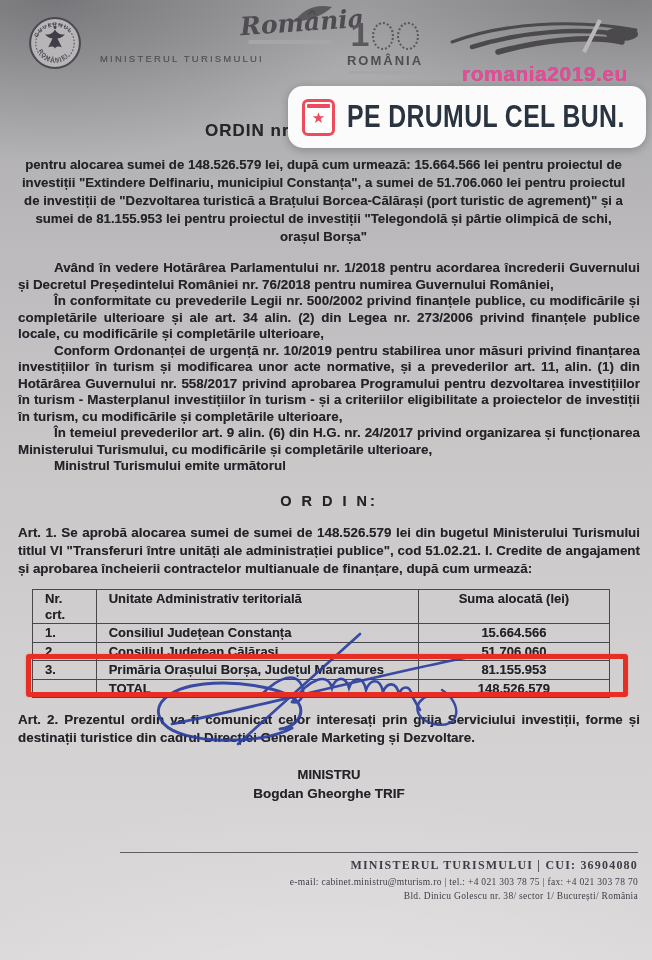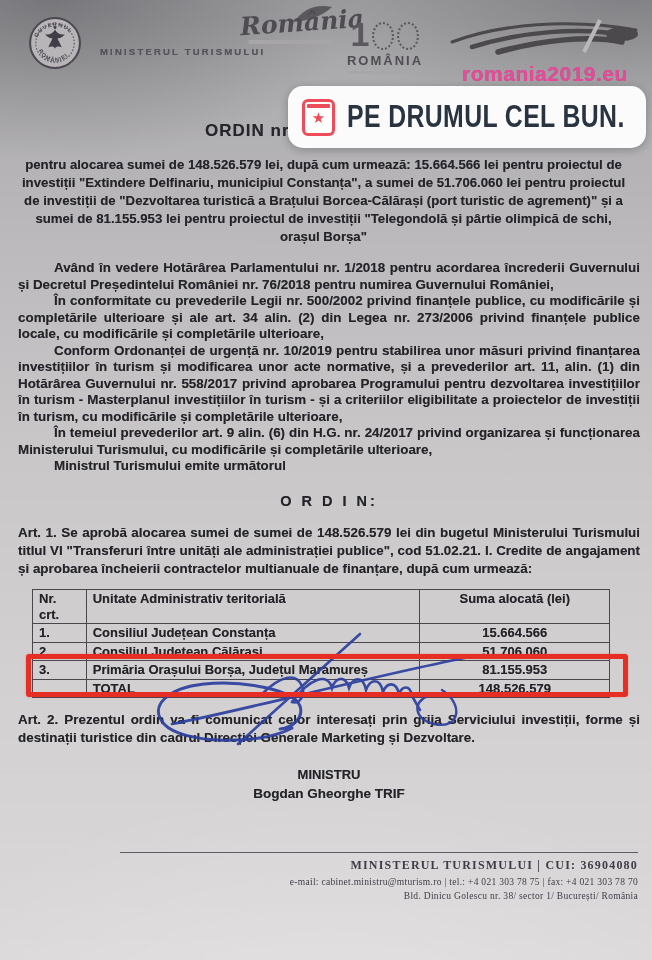--- a/index.html
+++ b/index.html
@@ -10,21 +10,21 @@
       radial-gradient(80% 28% at 8% 0%, rgba(25,25,30,0.30), transparent 60%),
       radial-gradient(90% 24% at 96% 0%, rgba(25,25,30,0.22), transparent 55%),
       radial-gradient(120% 50% at 50% 112%, rgba(255,255,255,0.28), transparent 60%),
       linear-gradient(180deg,#a09fa2 0%,#adacae 9%,#bcbabc 26%,#c8c6c7 46%,#d2cfd0 68%,#dbd8d9 100%);
   }
   .page{position:absolute;inset:0;color:#26262b;}
   .soft{text-shadow:0 0 .6px rgba(40,40,48,.45);}
 
   
   .seal{position:absolute;left:28px;top:16px;width:54px;height:54px;}
-  .ministry-label{position:absolute;left:92px;top:46px;font-size:9.5px;font-weight:bold;
+  .ministry-label{position:absolute;left:92px;top:53px;font-size:9.5px;font-weight:normal;
     letter-spacing:2.2px;color:#56545a;padding-left:8px;}
   .romania-logo{position:absolute;left:240px;top:10px;width:100px;text-align:center;}
   .romania-script{font-family:"DejaVu Serif",serif;font-style:italic;font-weight:bold;
     font-size:25px;color:#4e4c50;transform:rotate(-4deg);display:inline-block;line-height:1;}
   .leaf{position:absolute;right:6px;top:-8px;}
   .tagline-bar{height:4px;background:#a7a5a8;border-radius:2px;margin:5px 8px 0 8px;}
   .centenary{position:absolute;left:340px;top:8px;width:90px;text-align:center;color:#56545a;}
   .cent-num{display:flex;align-items:flex-end;justify-content:center;gap:3px;height:42px;}
   .cent-one{font-size:34px;font-weight:bold;line-height:.9;color:#5a585c;}
   .dot-circle{width:18px;height:24px;border:2.5px dotted #5a585c;border-radius:50%;}
@@ -52,21 +52,21 @@
   .pre p{margin:0;text-align:justify;text-indent:36px;}
   .emite{margin-top:14px;text-indent:36px;}
   .order-heading{text-align:center;font-weight:bold;font-size:14.5px;letter-spacing:3px;
     margin:18px 0 15px 0;}
   .art{line-height:18px;text-align:justify;margin:0 0 11px 0;}
   .art b{font-weight:bold;}
 
   
   .table-wrap{position:relative;margin:4px 0 0 14px;width:578px;}
   table{border-collapse:collapse;width:578px;color:#232327;}
-  td,th{border:1.6px solid #47474c;padding:1px 6px;font-size:13px;font-weight:600;line-height:15.5px;}
+  td,th{border:1.6px solid #47474c;padding:1px 12px;font-size:13px;font-weight:600;line-height:15.5px;}
   th{text-align:left;vertical-align:top;font-weight:600;}
   .c-nr{width:43px;}
   .c-unit{width:347px;}
   .c-sum{width:188px;text-align:center;}
   td.c-sum{text-align:center;}
   .red-box{position:absolute;left:-6px;width:592px;top:65px;height:33px;
     border:5px solid #e62e24;border-radius:3px;z-index:4;pointer-events:none;
     box-shadow:0 0 2px rgba(230,40,30,.4);}
 
   

